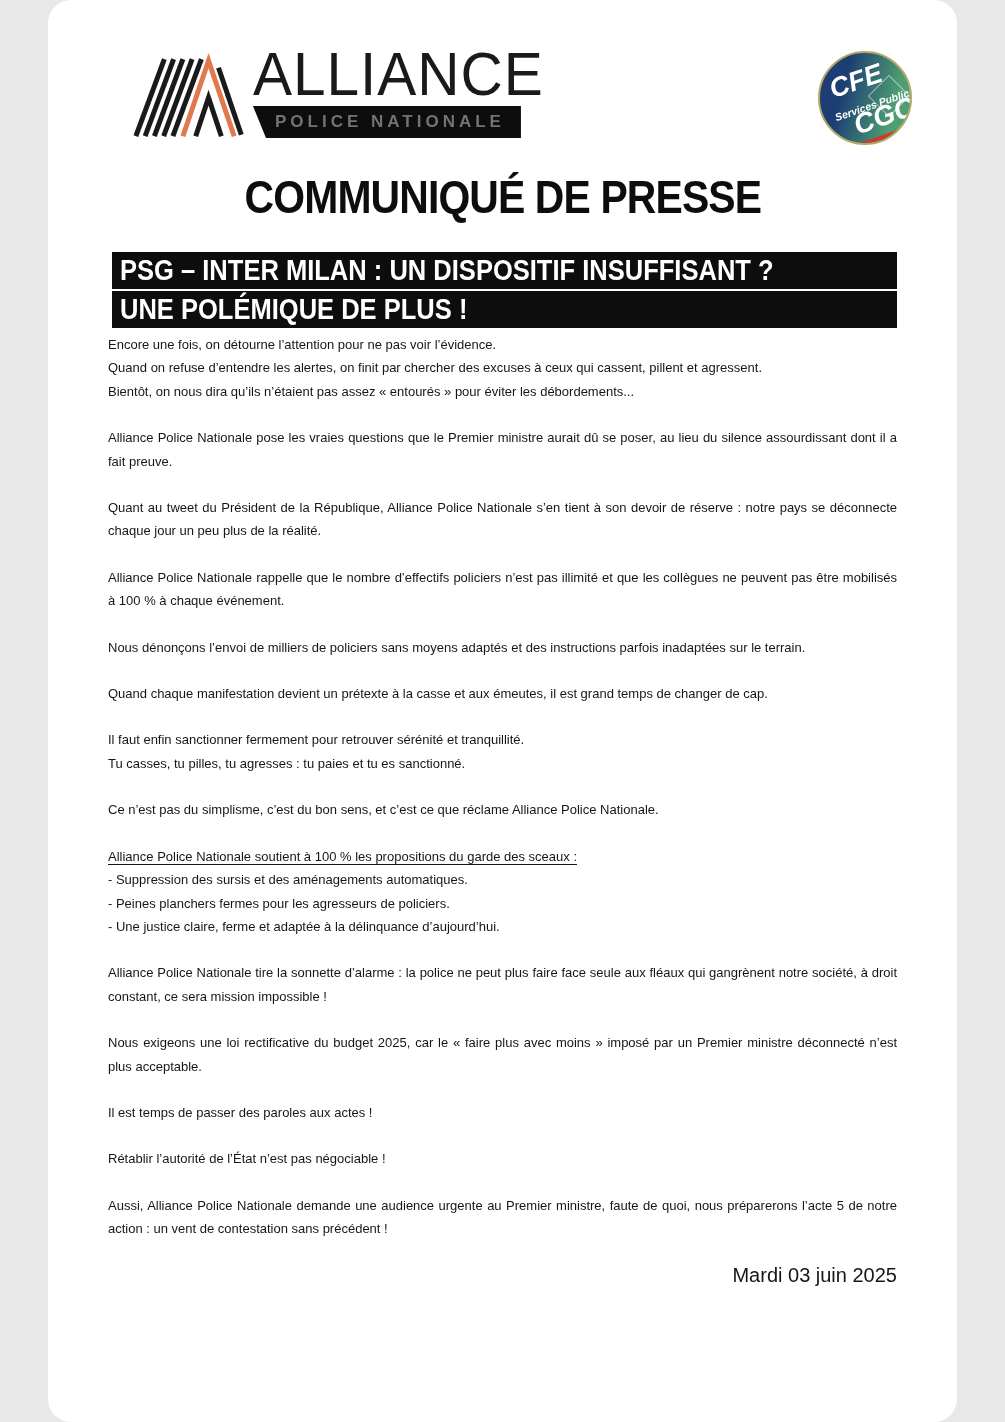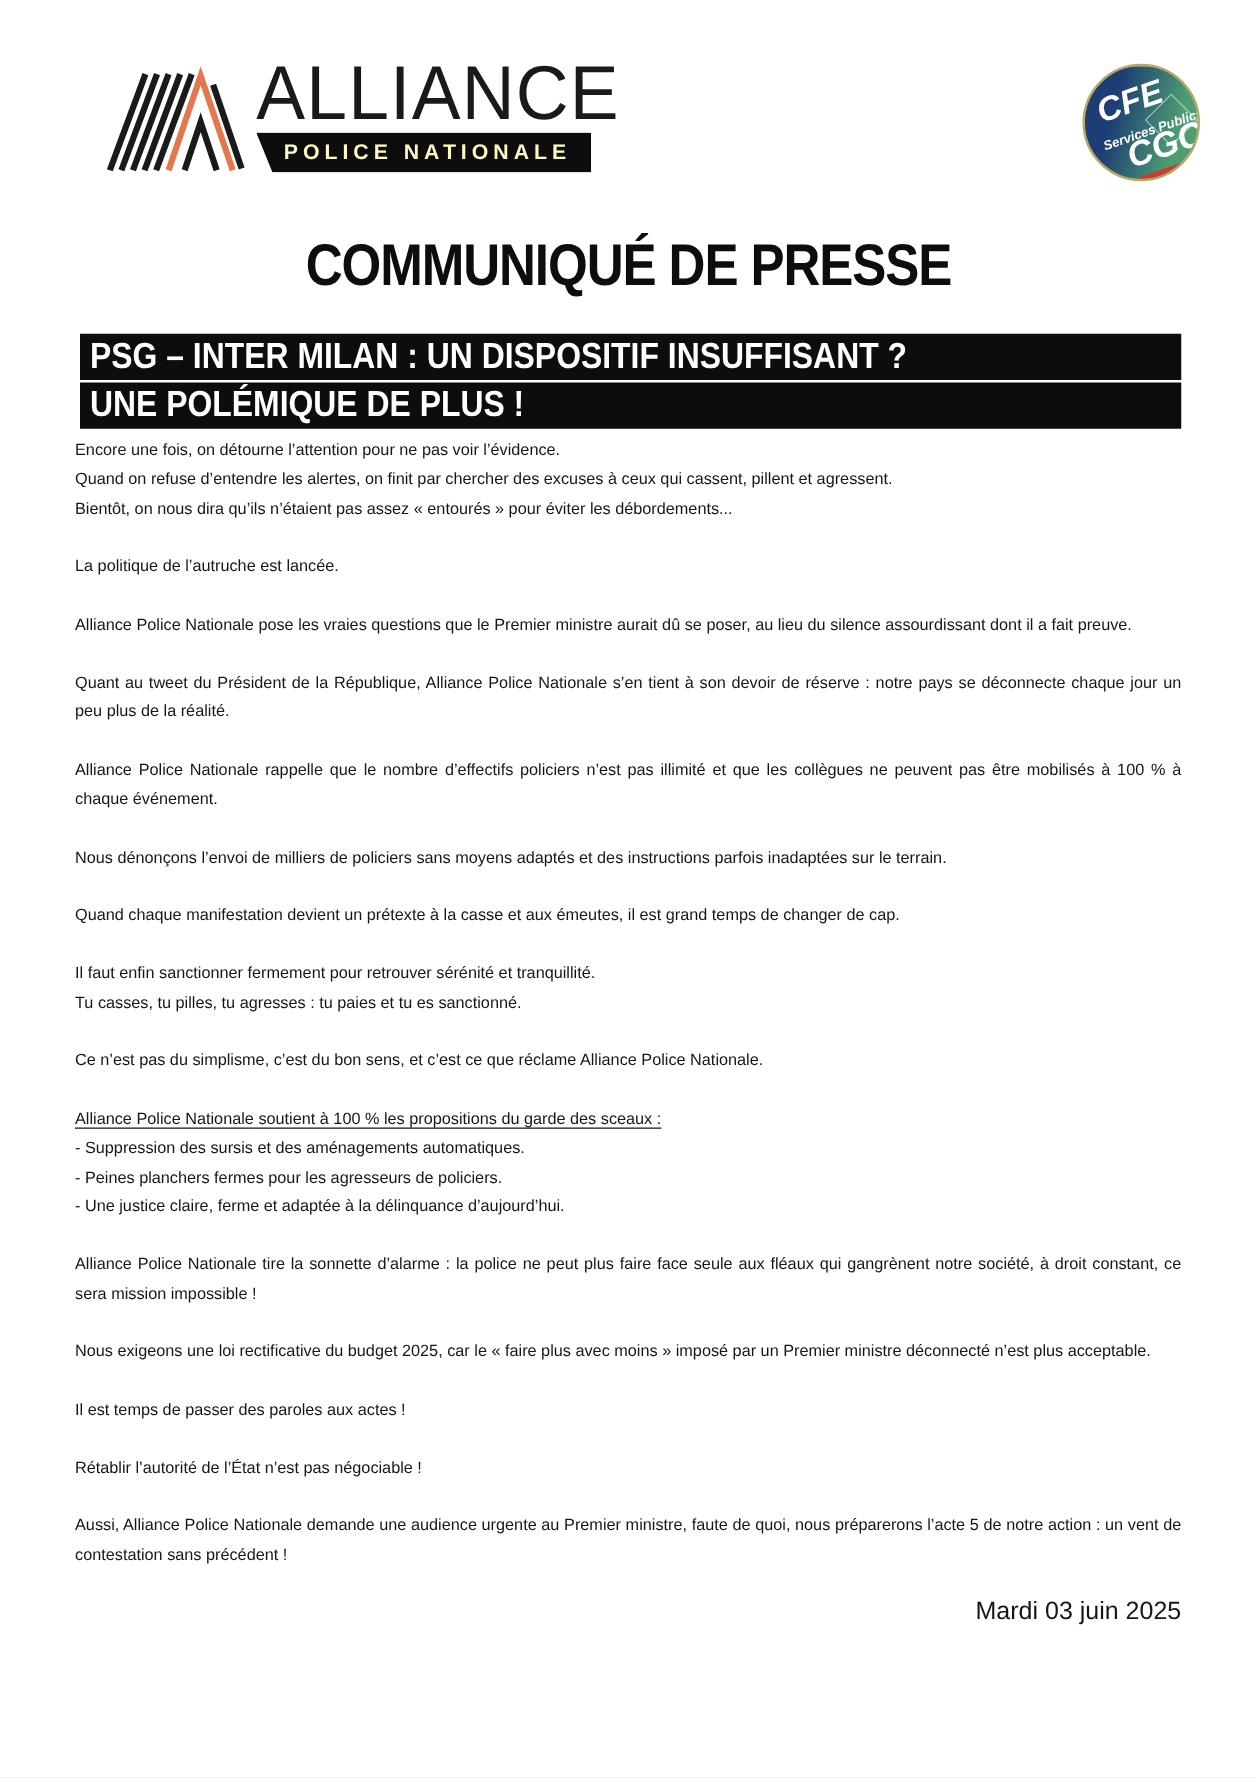--- a/index.html
+++ b/index.html
@@ -8,42 +8,42 @@
     --ink:#161616;
     --badge-blue:#1c3e74;
     --badge-green:#4f9e72;
     --badge-ring:#b5a867;
     --badge-red:#cf3a2c;
     --badge-stripe-blue:#2e3f8f;
   }
   *{margin:0;padding:0;box-sizing:border-box;}
   html,body{background:#e8e8e8;}
   .page{
-    width:1005px;height:1422px;background:#ffffff;margin:0 auto;
+    width:909px;height:1422px;background:#ffffff;margin:0 auto;
     font-family:"Liberation Sans", sans-serif;color:var(--ink);
-    position:relative;overflow:hidden;
+    position:relative;overflow:hidden;border-radius:23px;
   }
   
   .header{
     padding:45px 45px 0 85px;
     display:flex;justify-content:space-between;align-items:flex-start;
   }
   .logo-wrap{display:flex;align-items:flex-start;}
   .logo-icon{width:114px;height:104px;flex:0 0 auto;}
   .logo-icon line,.logo-icon path{stroke-width:7;fill:none;stroke-linecap:butt;}
   .logo-icon .blk{stroke:#1a1a1a;}
   .logo-icon .org{stroke:var(--accent-orange);}
   .brand-col{margin-left:6px;}
   .brand{
     font-size:61px;line-height:58px;font-weight:400;letter-spacing:1px;
     color:#1a1a1a;white-space:nowrap;
     transform:scaleX(.96);transform-origin:left;
   }
   .brand-band{
-    display:inline-block;background:var(--bar-bg);color:#fef9c3;
+    display:inline-block;background:var(--bar-bg);color:#737373;
     font-weight:700;font-size:17px;letter-spacing:4px;
     padding:6px 16px 6px 22px;margin-top:3px;white-space:nowrap;
     clip-path:polygon(0 0,100% 0,100% 100%,13px 100%);
   }
   
   .badge{
     width:94px;height:94px;border-radius:50%;
     background:linear-gradient(105deg,var(--badge-blue) 28%,var(--badge-green) 78%);
     border:2px solid var(--badge-ring);
     position:relative;overflow:hidden;flex:0 0 auto;margin-top:6px;
@@ -55,21 +55,21 @@
   .badge .diamond{
     position:absolute;right:6px;top:28px;width:30px;height:30px;
     border:1px solid rgba(255,255,255,.5);transform:rotate(45deg);
   }
   .badge .stripes{
     position:absolute;left:30px;top:84px;width:56px;height:7px;transform:rotate(-19deg);
   }
   .badge .stripes .r{height:3.5px;background:var(--badge-red);}
   .badge .stripes .bl{height:3.5px;background:var(--badge-stripe-blue);}
   
-  .title-row{text-align:center;margin-top:35px;}
+  .title-row{text-align:center;margin-top:20px;}
   .title{
     display:inline-block;font-size:47px;font-weight:700;letter-spacing:-1px;
     color:#0d0d0d;transform:scaleX(.87);transform-origin:center;white-space:nowrap;
   }
   
   .bars{margin:28px 60px 0 64px;}
   .bar{
     background:var(--bar-bg);height:37px;display:flex;align-items:center;
     padding-left:8px;margin-bottom:2px;
   }
@@ -135,21 +135,20 @@
     </div>
     <div class="bar">
       <span class="bar-text">UNE POLÉMIQUE DE PLUS !</span>
     </div>
   </div>
 
   <div class="body">
       <p class="blk"><span>Encore une fois, on détourne l’attention pour ne pas voir l’évidence.</span></p>
       <p class="blk"><span>Quand on refuse d’entendre les alertes, on finit par chercher des excuses à ceux qui cassent, pillent et agressent.</span></p>
       <p class="blk"><span>Bientôt, on nous dira qu’ils n’étaient pas assez « entourés » pour éviter les débordements...</span></p>
-      <p class="blk sp"><span>La politique de l’autruche est lancée.</span></p>
       <p class="blk sp"><span class="b">Alliance Police Nationale</span><span> pose les vraies questions que le Premier ministre aurait dû se poser, au lieu du silence assourdissant dont il a fait preuve.</span></p>
       <p class="blk sp"><span class="b">Quant au tweet du Président de la République</span><span>, Alliance Police Nationale s’en tient à son devoir de réserve : notre pays se déconnecte chaque jour un peu plus de la réalité.</span></p>
       <p class="blk sp"><span class="b">Alliance Police Nationale</span><span> rappelle que le nombre d’effectifs policiers n’est pas illimité et que les collègues ne peuvent pas être mobilisés à 100 % à chaque événement.</span></p>
       <p class="blk sp"><span>Nous dénonçons l’envoi de milliers de policiers sans moyens adaptés et des instructions parfois inadaptées sur le terrain.</span></p>
       <p class="blk sp"><span>Quand chaque manifestation devient un prétexte à la casse et aux émeutes, il est grand temps de changer de cap.</span></p>
       <p class="blk sp"><span>Il faut enfin sanctionner fermement pour retrouver sérénité et tranquillité.</span></p>
       <p class="blk"><span>Tu casses, tu pilles, tu agresses : tu paies et tu es sanctionné.</span></p>
       <p class="blk sp"><span>Ce n’est pas du simplisme, c’est du bon sens, et c’est ce que réclame </span><span class="b">Alliance Police Nationale</span><span>.</span></p>
       <p class="blk sp"><span class="b u">Alliance Police Nationale</span><span class="u"> soutient à 100 % les propositions du garde des sceaux :</span></p>
       <p class="blk"><span>- Suppression des sursis et des aménagements automatiques.</span></p>

